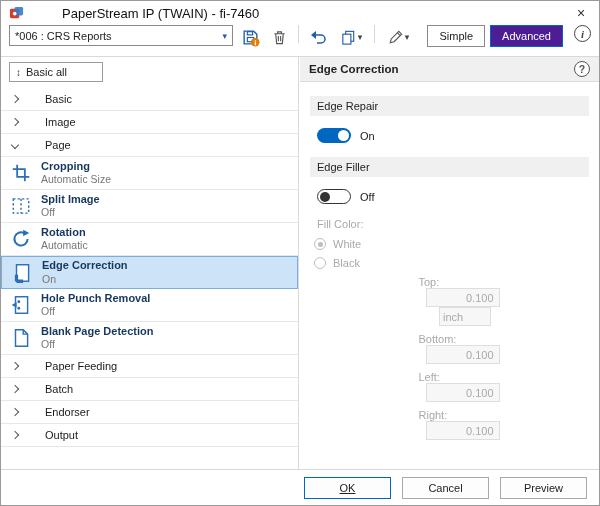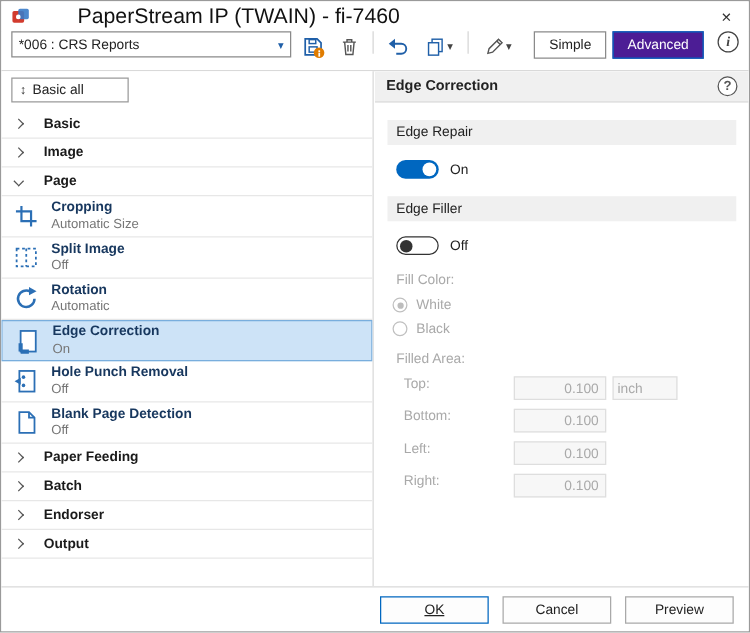--- a/index.html
+++ b/index.html
@@ -2,21 +2,21 @@
 <html><head>
 <meta charset="utf-8">
 <style>
   html,body{margin:0;padding:0;background:#c8c8c8;}
   .win{position:relative;width:600px;height:506px;background:#fff;border:1px solid #9a9a9a;
        box-sizing:border-box;font-family:"Liberation Sans",sans-serif;color:#222;overflow:hidden;}
 
   
   .titlebar{position:absolute;top:0;left:0;right:0;height:24px;display:flex;align-items:center;
             padding-left:8px;background:#fff;}
-  .title{font-size:17px;color:#111;margin-left:6px;flex:1;white-space:nowrap;padding-left:32px;}
+  .title{font-size:13px;color:#111;margin-left:6px;flex:1;white-space:nowrap;padding-left:32px;}
   .close{width:36px;height:24px;display:flex;align-items:center;justify-content:center;
          font-size:14px;color:#333;cursor:default;}
 
   
   .toolbar{position:absolute;top:24px;left:0;right:0;height:32px;border-bottom:1px solid #d9d9d9;
            display:flex;padding:0 8px;gap:5px;box-sizing:border-box;background:#fff;}
   .profile{width:224px;height:21px;border:1px solid #8a8a8a;display:flex;align-items:center;
            font-size:11px;padding:0 5px;box-sizing:border-box;background:#fff;}
   .profile .caret{margin-left:auto;color:#1f5fa8;font-size:9px;}
   .tbtn{width:24px;height:24px;display:flex;align-items:center;justify-content:center;position:relative;}
@@ -34,21 +34,21 @@
   .left{position:absolute;top:56px;left:0;width:298px;bottom:36px;border-right:1px solid #d9d9d9;
         box-sizing:border-box;background:#fff;overflow:hidden;}
   .right{position:absolute;top:56px;left:299px;right:0;bottom:36px;background:#fff;overflow:hidden;}
 
   .expandall{margin:5px 8px 6px;width:94px;height:20px;border:1px solid #9a9a9a;display:flex;
              align-items:center;gap:5px;font-size:11px;padding:0 6px;background:#fff;box-sizing:border-box;}
   .updown{font-size:10px;color:#333;}
 
   .tree{font-size:11px;}
   .cat{height:23px;display:flex;align-items:center;padding:0 11px;border-bottom:1px solid #e7e7e7;
-       font-weight:bold;color:#1a1a1a;gap:17px;box-sizing:border-box;}
+       font-weight:normal;color:#1a1a1a;gap:27px;box-sizing:border-box;}
   .chev{width:5px;height:5px;border-right:1.4px solid #555;border-bottom:1.4px solid #555;
         transform:rotate(-45deg);flex:0 0 auto;}
   .chev.down{transform:rotate(45deg);}
   .item{height:33px;display:flex;align-items:center;padding:0 8px;border-bottom:1px solid #e7e7e7;
         gap:8px;box-sizing:border-box;}
   .item.selected{background:#cde3f7;border:1px solid #79aedd;}
   .item .texts{display:flex;flex-direction:column;justify-content:center;line-height:1.25;}
   .ilabel{font-weight:bold;color:#17375e;}
   .istatus{color:#767676;font-size:10.5px;}
   .iicon{width:24px;height:24px;flex:0 0 auto;display:flex;align-items:center;justify-content:center;}
@@ -67,21 +67,21 @@
   .toggle.on{background:#0067c0;}
   .toggle.on .knob{position:absolute;right:2px;top:2px;width:11px;height:11px;border-radius:50%;background:#fff;}
   .toggle.off{background:#fff;border:1px solid #333;}
   .toggle.off .knob{position:absolute;left:2px;top:1.5px;width:10px;height:10px;border-radius:50%;background:#333;}
   .dislabel{color:#a9a9a9;font-size:11px;margin:12px 7px 8px;}
   .radiorow{display:flex;align-items:center;gap:7px;margin:7px 0 7px 4px;color:#a9a9a9;font-size:11px;}
   .radio{width:12px;height:12px;border:1px solid #c0c0c0;border-radius:50%;position:relative;
          background:#fff;box-sizing:border-box;flex:0 0 auto;}
   .radio.checked::after{content:"";position:absolute;left:2.5px;top:2.5px;right:2.5px;bottom:2.5px;
          border-radius:50%;background:#bdbdbd;}
-  .fieldrow{display:flex;margin:7px 0 7px 13px;font-size:11px;color:#a9a9a9;}
+  .fieldrow{display:flex;align-items:center;margin:7px 0 7px 26px;font-size:11px;color:#a9a9a9;flex-direction:column;}
   .flabel{width:88px;}
   .numbox{width:74px;height:19px;border:1px solid #dedede;background:#f7f7f7;color:#a9a9a9;
           font-size:11px;text-align:right;padding:0 5px;box-sizing:border-box;
           font-family:"Liberation Sans",sans-serif;}
   .unit{width:52px;height:19px;border:1px solid #dedede;background:#f7f7f7;color:#a9a9a9;font-size:11px;
         display:flex;align-items:center;padding:0 3px;margin-left:5px;box-sizing:border-box;}
 
   
   .footer{position:absolute;left:0;right:0;bottom:0;height:36px;border-top:1px solid #d9d9d9;
           display:flex;align-items:center;justify-content:flex-end;gap:11px;padding:0 12px;
@@ -319,21 +319,20 @@
       <div class="dislabel">Fill Color:</div>
       <div class="radiorow">
         <span class="radio checked"></span>
         <span>White</span>
       </div>
       <div class="radiorow">
         <span class="radio"></span>
         <span>Black</span>
       </div>
 
-      <div class="dislabel">Filled Area:</div>
 
       <div class="fieldrow">
         <span class="flabel">Top:</span>
         <input class="numbox" disabled="" value="0.100" style="">
         <span class="unit">
           <span>inch</span>
         </span>
       </div>
       <div class="fieldrow">
         <span class="flabel">Bottom:</span>

